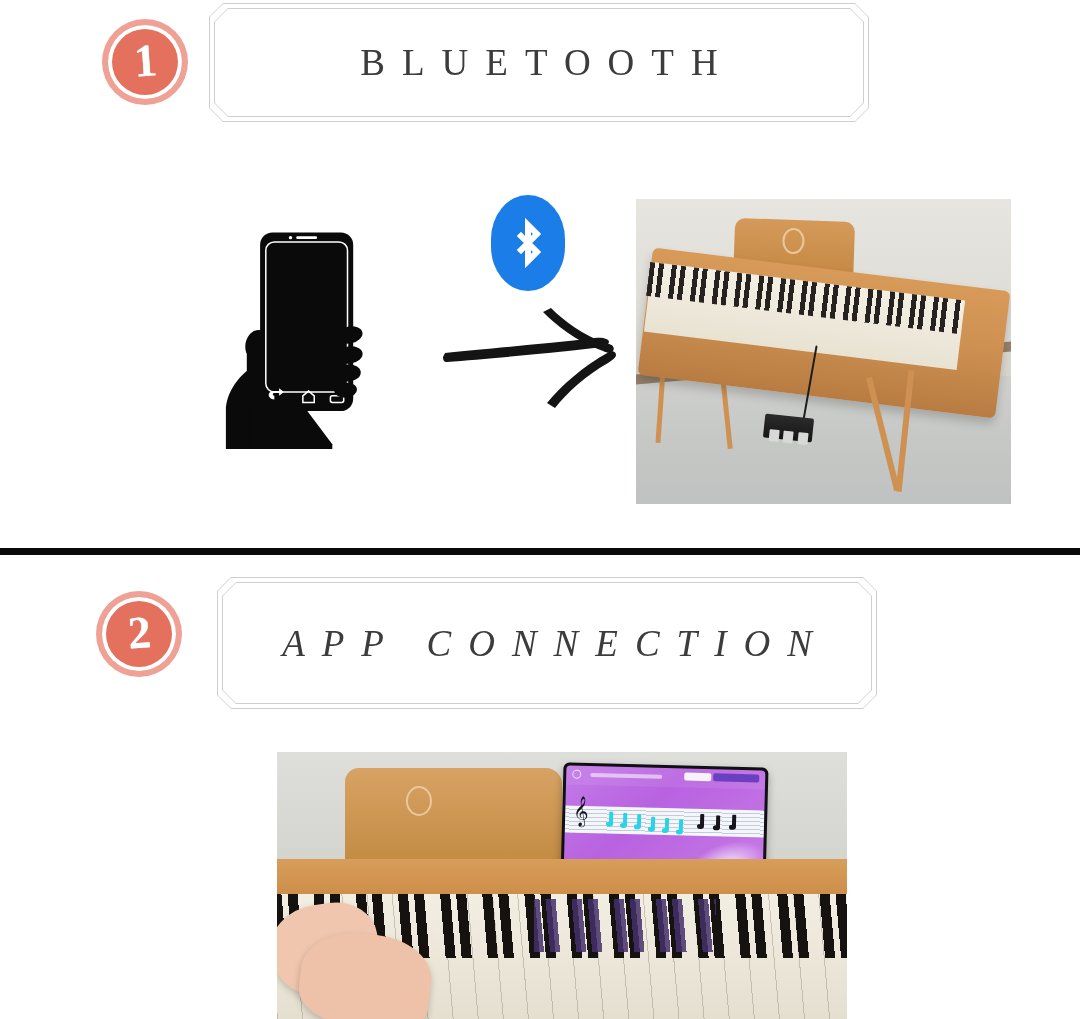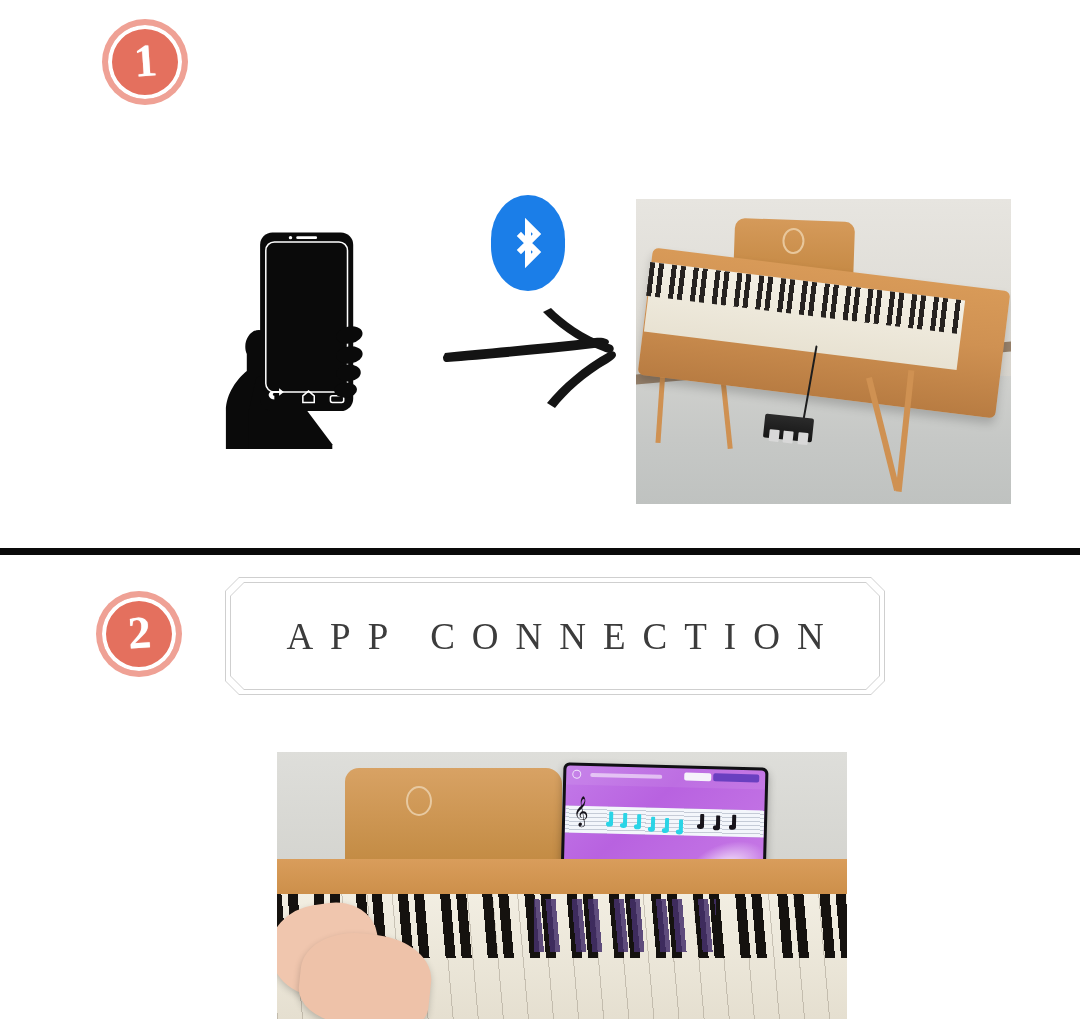--- a/index.html
+++ b/index.html
@@ -203,20 +203,25 @@
 <body>
 
 <div class="page">
 
   <div class="step-header" style="top:0;height:130px;">
 
     <div class="badge" style="left:108px; top:25px;">
       <span class="badge-num">1</span>
     </div>
 
+    <div class="title-frame" style="left:209px; top:3px; width:660px; height:119px;">
+      <div class="frame-outer"></div>
+      <div class="frame-inner"></div>
+      <div class="title-text" style="font-size:37px; letter-spacing:17px; text-indent:17px;">BLUETOOTH</div>
+    </div>
   </div>
 
   <div class="illus" style="left:0; top:190px; width:1080px; height:330px;">
 
     <div class="hand-phone" style="left:205px; top:20px; width:190px; height:250px;">
       <svg viewBox="0 0 200 260" width="190" height="250" aria-hidden="true">
 
         <path fill="#0a0a0a" d="M44 150 c-6 -14 6 -30 18 -24 c8 4 14 16 18 26 l14 36 l0 62 l-72 0 l0 -40 c0 -18 12 -34 22 -42 z"></path>
         <path fill="#0a0a0a" d="M54 175 c14 -6 32 6 44 22 l36 48 l0 5 l-88 0 l0 -40 z"></path>
 
@@ -275,21 +280,21 @@
   </div>
 
   <div class="divider" style="top:548px;"></div>
 
   <div class="step-header" style="top:575px;height:122px;">
 
     <div class="badge" style="left:102px; top:22px;">
       <span class="badge-num">2</span>
     </div>
 
-    <div class="title-frame" style="left:225px; top:2px; width:660px; height:118px;">
+    <div class="title-frame" style="left:217px; top:2px; width:660px; height:132px;font-style:italic;">
       <div class="frame-outer"></div>
       <div class="frame-inner"></div>
       <div class="title-text" style="font-size:37px; letter-spacing:17px; text-indent:17px;">APP CONNECTION</div>
     </div>
   </div>
 
   <div class="illus" style="left:0; top:750px; width:1080px; height:269px;">
 
     <div class="photo" style="left:277px; top:2px; width:570px; height:267px;">
 

